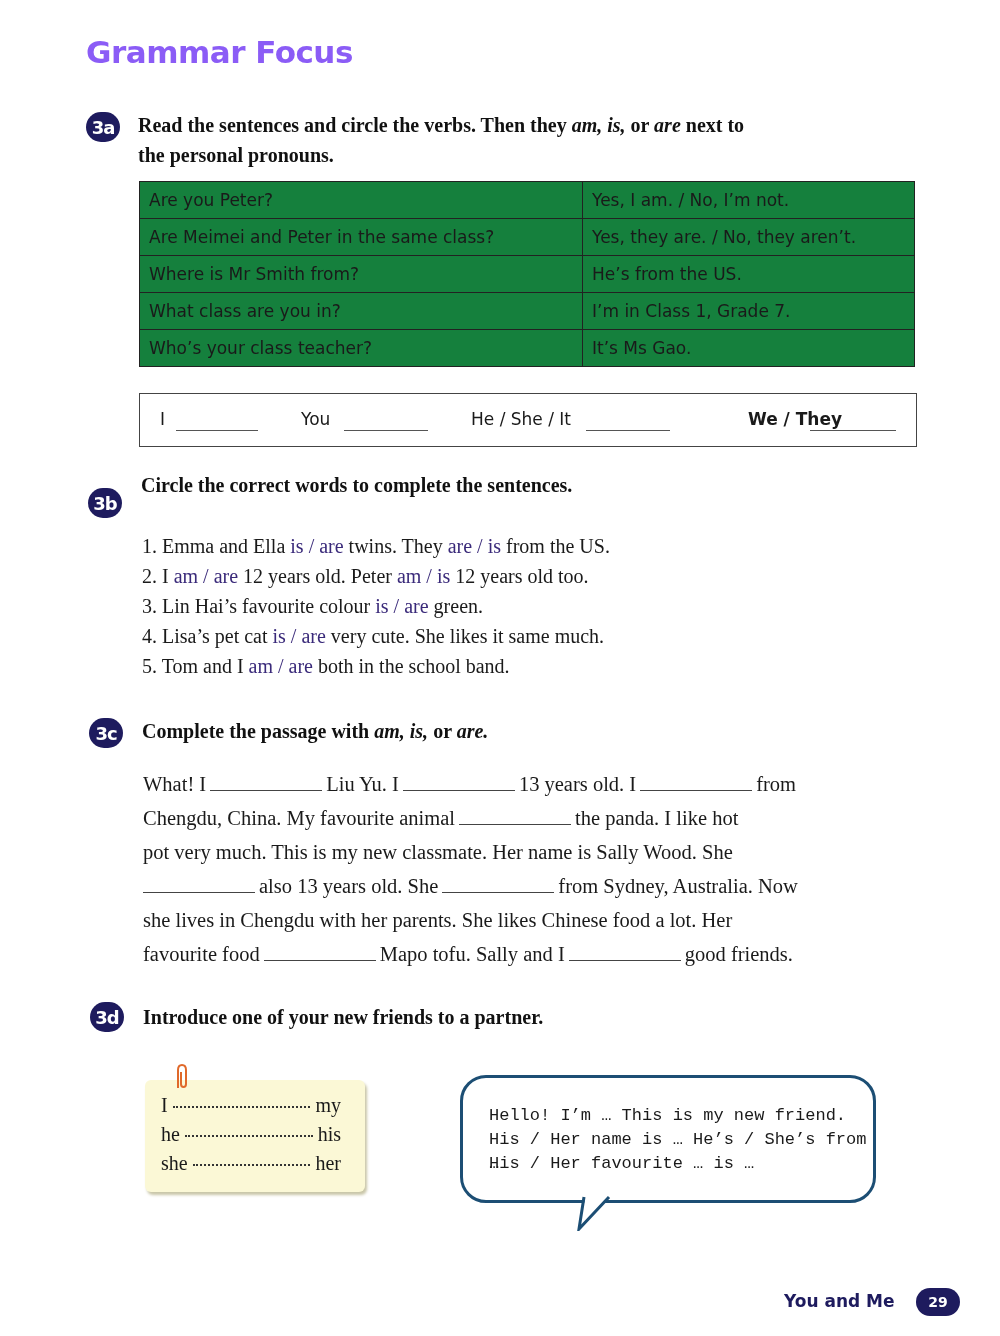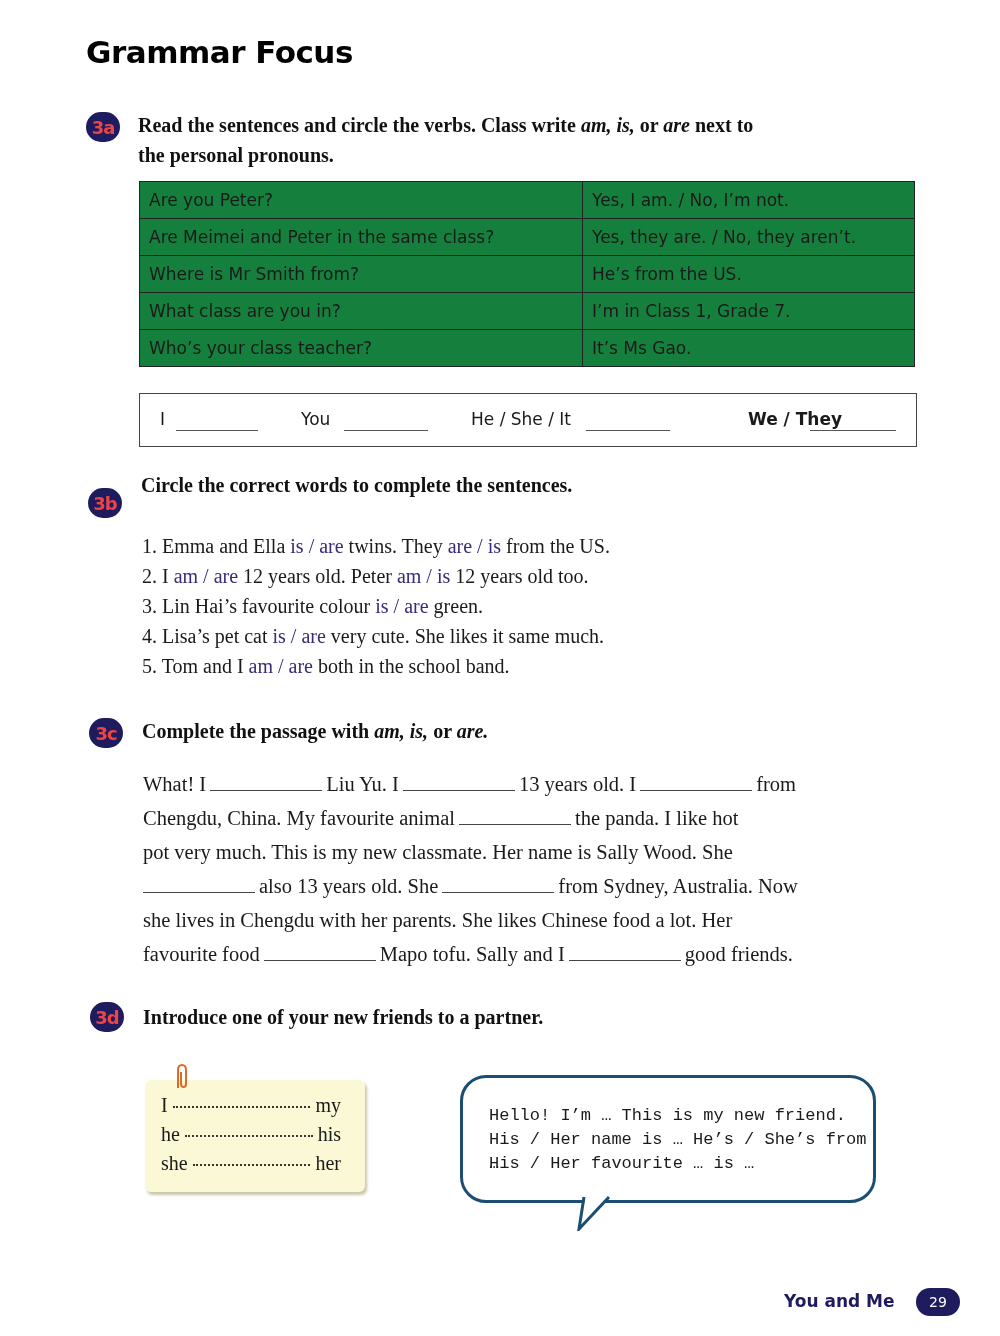--- a/index.html
+++ b/index.html
@@ -3,24 +3,24 @@
   <meta charset="utf-8">
   <style>
     html, body { margin: 0; padding: 0; }
     body {
       width: 1000px; height: 1336px; background: #ffffff; position: relative;
       font-family: "Liberation Serif", serif; color: #1a1a1a; overflow: hidden;
     }
     .abs { position: absolute; }
     .page-title {
       left: 86px; top: 34px; font-family: "DejaVu Sans", sans-serif; font-weight: bold;
-      font-size: 31px; color: #000000; letter-spacing: -0.5px;
+      font-size: 31px; color: #8b5cf6; letter-spacing: -0.5px;
     }
     .badge {
-      width: 34px; height: 30px; border-radius: 15px; background: #1e1b5e; color: #ef4444;
+      width: 34px; height: 30px; border-radius: 15px; background: #1e1b5e; color: #ffffff;
       font-family: "DejaVu Sans", sans-serif; font-weight: bold; font-size: 18px;
       display: flex; align-items: center; justify-content: center; letter-spacing: -1px;
     }
     .instr { font-weight: bold; font-size: 20px; line-height: 30px; color: #111; }
     .instr i { font-style: italic; }
     table.qa {
       border-collapse: collapse; background: #15803d; width: 776px;
       font-family: "DejaVu Sans", sans-serif; font-size: 17px;
     }
     table.qa td { border: 1.5px solid #222; height: 36px; padding: 0 9px; }
@@ -42,32 +42,32 @@
     .note .row { position: absolute; left: 16px; width: 180px; display: flex; align-items: baseline; }
     .note .row .dots { flex: 1; border-bottom: 2px dotted #333; margin: 0 5px; height: 0; position: relative; top: -4px; }
     .bubble {
       left: 460px; top: 1075px; width: 410px; height: 122px; border: 3px solid #1c4e74;
       border-radius: 26px; background: #fff; font-family: Liberation Mono, monospace; font-size: 17px;
     }
     .bubble .line { position: absolute; left: 26px; line-height: 24px; }
     .footer-text { left: 784px; top: 1291px; font-family: "DejaVu Sans", sans-serif; font-weight: bold; font-size: 17px; color: #1e1b5e; }
     .page-num {
       left: 916px; top: 1288px; width: 44px; height: 28px; border-radius: 14px; background: #1e1b5e;
-      color: #fff; font-family: "DejaVu Sans", sans-serif; font-weight: normal; font-size: 14px;
+      color: #fff; font-family: "DejaVu Sans", sans-serif; font-weight: bold; font-size: 14px;
       display: flex; align-items: center; justify-content: center;
     }
   </style>
 </head>
 <body>
 
 <div class="abs page-title">Grammar Focus</div>
 
 <div class="abs badge" style="left:86px;top:112px;">3a</div>
 <div class="abs instr" style="left:138px;top:110px;width:780px;">
-  <span>Read the sentences and circle the verbs. Class write </span><i>am,</i> <i>is,</i><span> or </span><i>are</i><span> next to</span><br>
+  <span>Read the sentences and circle the verbs. Then they </span><i>am,</i> <i>is,</i><span> or </span><i>are</i><span> next to</span><br>
   <span>the personal pronouns.</span>
 </div>
 
 <table class="abs qa" style="left:139px;top:181px;">
   <tbody>
       <tr>
         <td class="q">Are you Peter?</td>
         <td>Yes, I am. / No, I’m not.</td>
       </tr>
   <tr>

